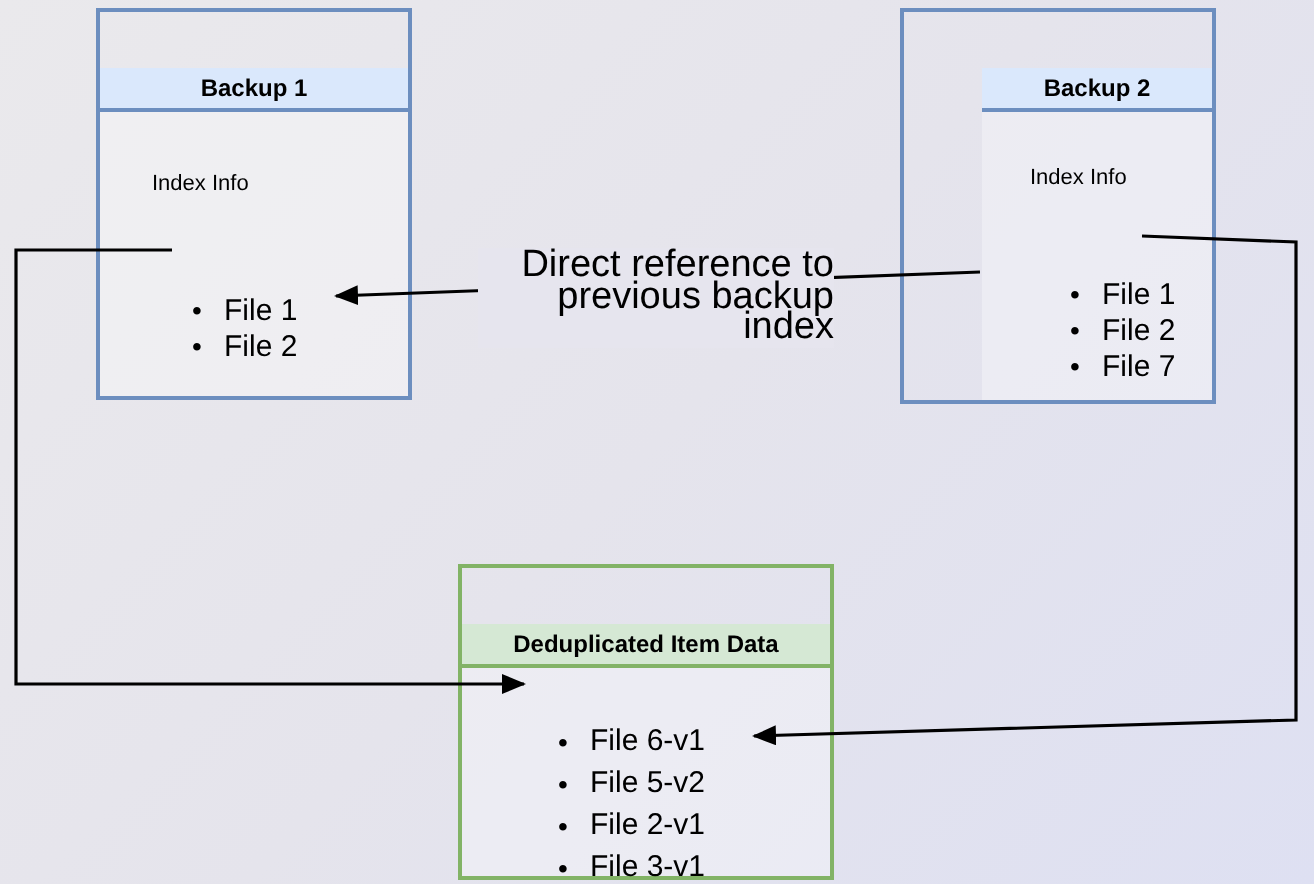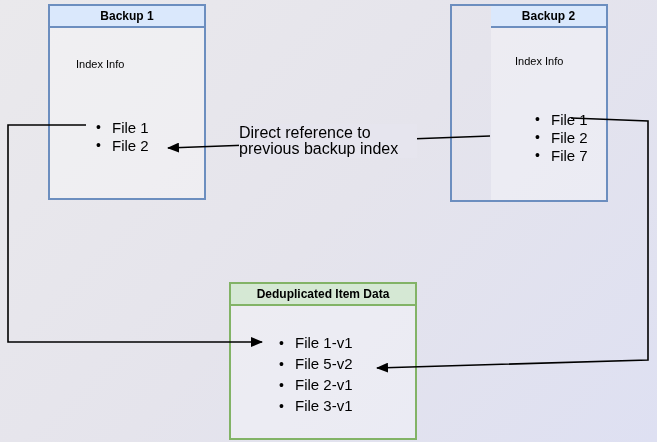--- a/index.html
+++ b/index.html
@@ -8,21 +8,21 @@
     width:657px;height:442px;
     overflow:hidden;
     background:linear-gradient(133deg,#eae9ec 0%,#e5e4ec 50%,#dee0f2 100%);
     font-family:"Liberation Sans",sans-serif;
     color:#000;
   }
   svg.arrow-layer{position:absolute;left:0;top:0;z-index:2;pointer-events:none;}
   .box{position:absolute;z-index:1;display:flex;flex-direction:column;box-sizing:border-box;}
   .box .hdr{
     font-weight:bold;font-size:12px;line-height:14px;text-align:center;
-    padding:3px 2px 3px;border-bottom:2px solid;
+    padding:3px 2px 3px;border-bottom:2px solid;margin-top:28px;
   }
   .box .body{position:relative;flex:1;background:rgba(255,255,255,0.32);}
   .blue{border:2px solid #6c8ebf;}
   .blue .hdr{background:#dae8fc;border-color:#6c8ebf;}
   .green{border:2px solid #82b366;}
   .green .hdr{background:#d5e8d4;border-color:#82b366;}
   #backup1{left:48px;top:4px;width:158px;height:196px;}
   #backup2{left:450px;top:4px;width:158px;height:198px;padding-left:39px;}
   #dedup{left:229px;top:282px;width:188px;height:158px;}
   .subtitle{position:absolute;font-size:11px;white-space:nowrap;}
@@ -30,21 +30,21 @@
   #backup2 .subtitle{left:24px;top:27px;}
   .list{position:absolute;font-size:15px;}
   .row{display:flex;align-items:center;height:18px;white-space:nowrap;}
   #dedup .row{height:21px;}
   .bullet{display:inline-block;width:6px;margin-right:10px;font-size:14px;}
   #backup1 .list{left:46px;top:90px;}
   #backup2 .list{left:44px;top:82px;}
   #dedup .list{left:48px;top:26px;}
   .annotation{
     position:absolute;left:239px;top:124px;width:178px;z-index:3;
-    text-align:left;font-size:16px;line-height:15.5px;
+    text-align:right;font-size:19px;line-height:15.5px;
     background:#e6e5ee;padding:1px 0 2px;
   }
 </style>
 </head>
 <body>
 
 <div class="canvas">
 
   <div class="box blue" id="backup1">
     <div class="hdr">Backup 1</div>
@@ -83,21 +83,21 @@
       </div>
     </div>
   </div>
 
   <div class="box green" id="dedup">
     <div class="hdr">Deduplicated Item Data</div>
     <div class="body">
       <div class="list">
         <div class="row">
           <span class="bullet">•</span>
-          <span>File 1-v1</span>
+          <span>File 6-v1</span>
         </div>
         <div class="row">
           <span class="bullet">•</span>
           <span>File 5-v2</span>
         </div>
         <div class="row">
           <span class="bullet">•</span>
           <span>File 2-v1</span>
         </div>
         <div class="row">

